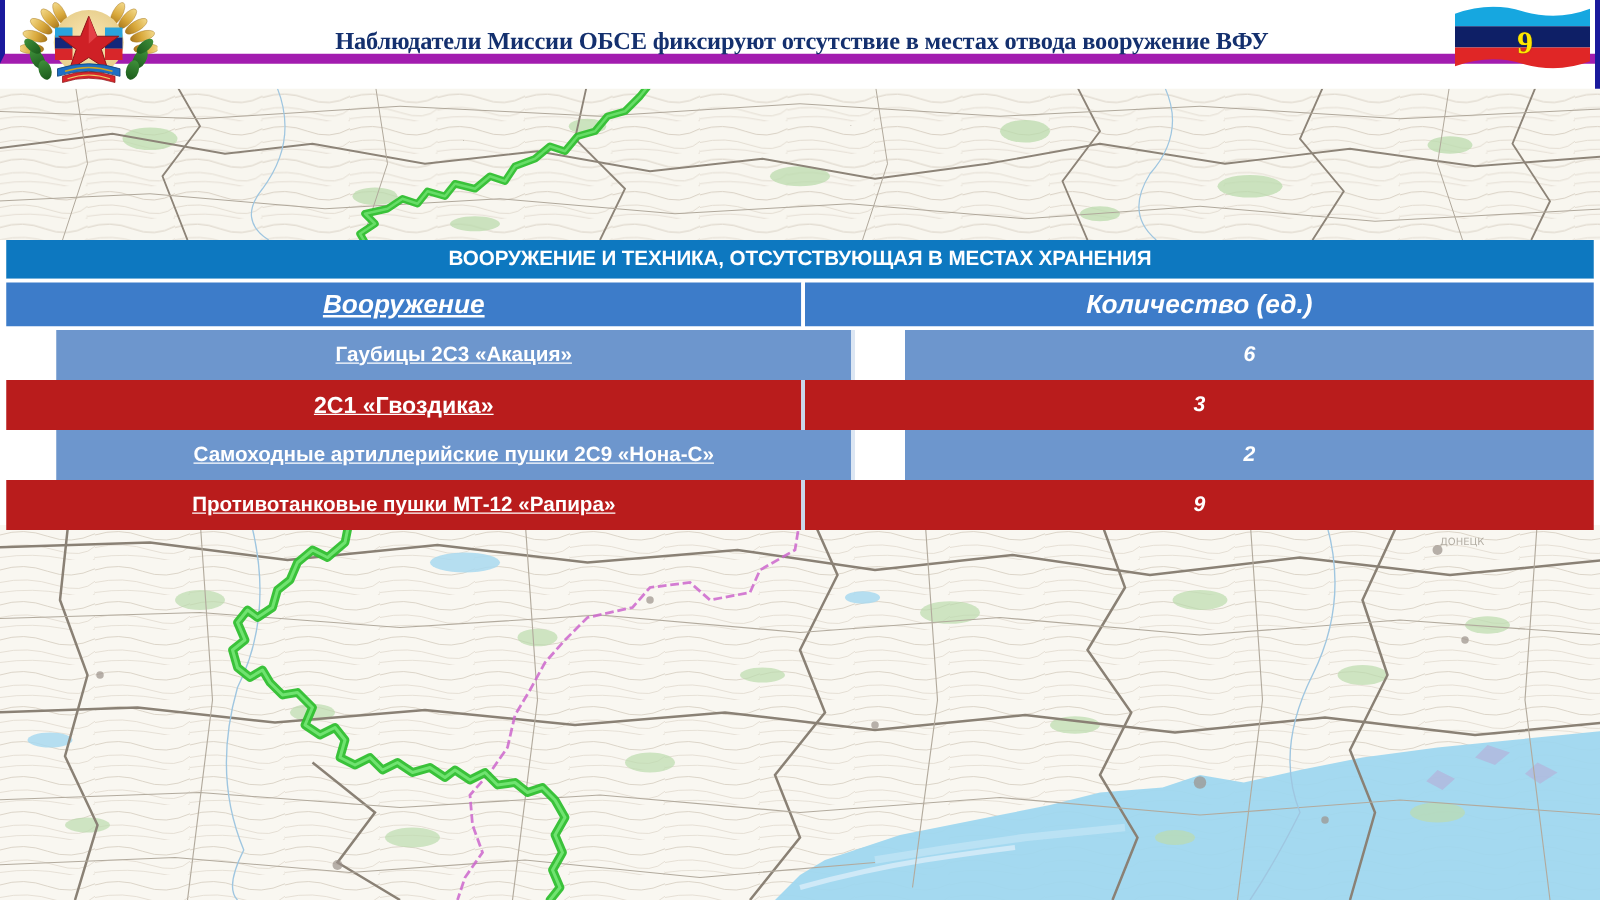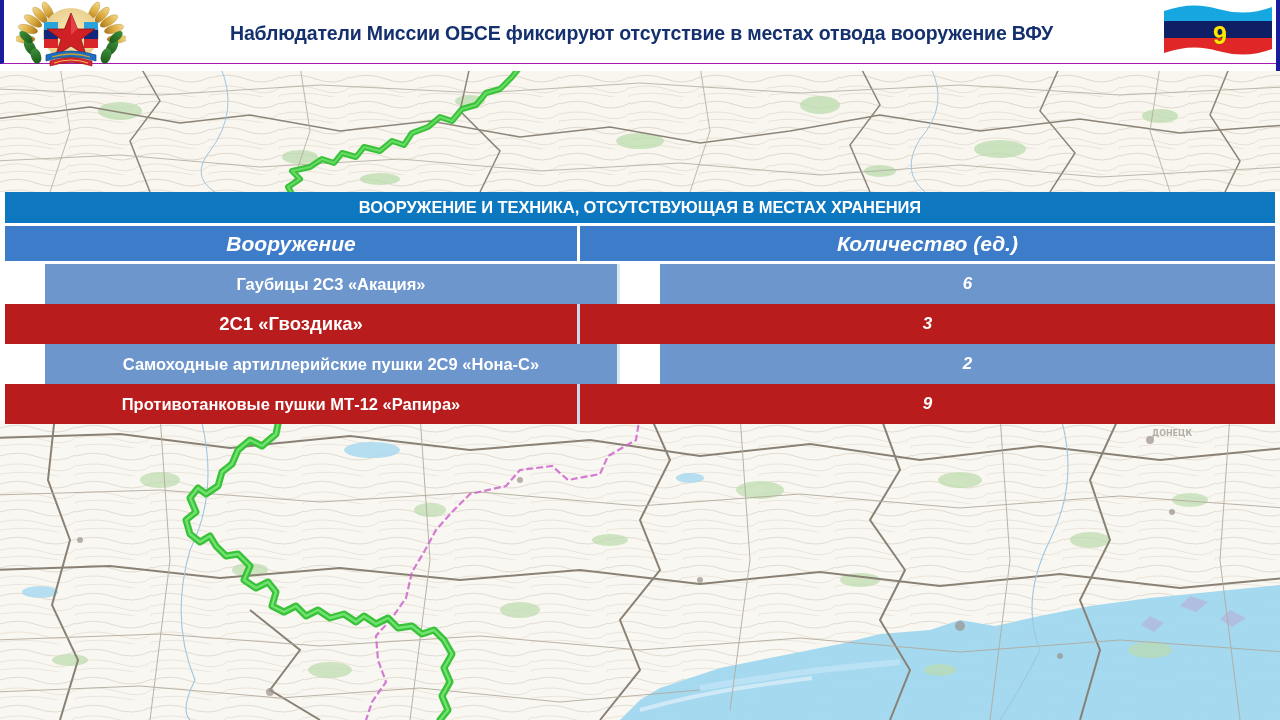--- a/index.html
+++ b/index.html
@@ -17,27 +17,28 @@
     width: 1280px;
     height: 720px;
     overflow: hidden;
     background: #ffffff;
   }
 
   
   #header-band {
     position: absolute;
     left: 0; top: 0;
-    width: 1280px; height: 64px;
+    width: 1280px; height: 51px;
     background: #ffffff;
     border-left: 4px solid #1a1a9c;
-    border-bottom: 1px solid #a21caf;
+    border-bottom: 8px solid #a21caf;
     display: flex;
     align-items: center;
     z-index: 6;
+    font-family: Liberation Serif, serif;
   }
 
   
   #emblem {
     position: absolute;
     left: 12px; top: 1px;
     width: 110px; height: 68px;
   }
 
   
@@ -86,21 +87,21 @@
 
   
   .map {
     position: absolute;
     left: 0;
     width: 1280px;
     overflow: hidden;
     background: #f7f5ee;
   }
   #map-top   { top: 71px;  height: 121px; }
-  #map-bottom{ top: 420px; height: 300px; font-weight: bold; }
+  #map-bottom{ top: 420px; height: 300px; }
 
   .map-canvas { position: absolute; inset: 0; width: 100%; height: 100%; display:block; }
 
   
   #table-block {
     position: absolute;
     left: 5px; top: 192px;
     width: 1270px;
     z-index: 5;
     border-radius: 13px;
@@ -119,27 +120,28 @@
     white-space: nowrap;
   }
 
   #table-gap { height: 3px; background: #ffffff; }
 
   .trow {
     display: flex;
     width: 100%;
   }
   .tcell-name {
-    width: 572px;
+    width: 636px;
     display: flex;
     align-items: center;
     justify-content: center;
     text-align: right;
     color: #ffffff;
     padding: 0 6px;
+    text-decoration: underline;
   }
   .tcell-qty {
     flex: 1;
     display: flex;
     align-items: center;
     justify-content: center;
     color: #ffffff;
     text-align: right;
   }
   .divider {

